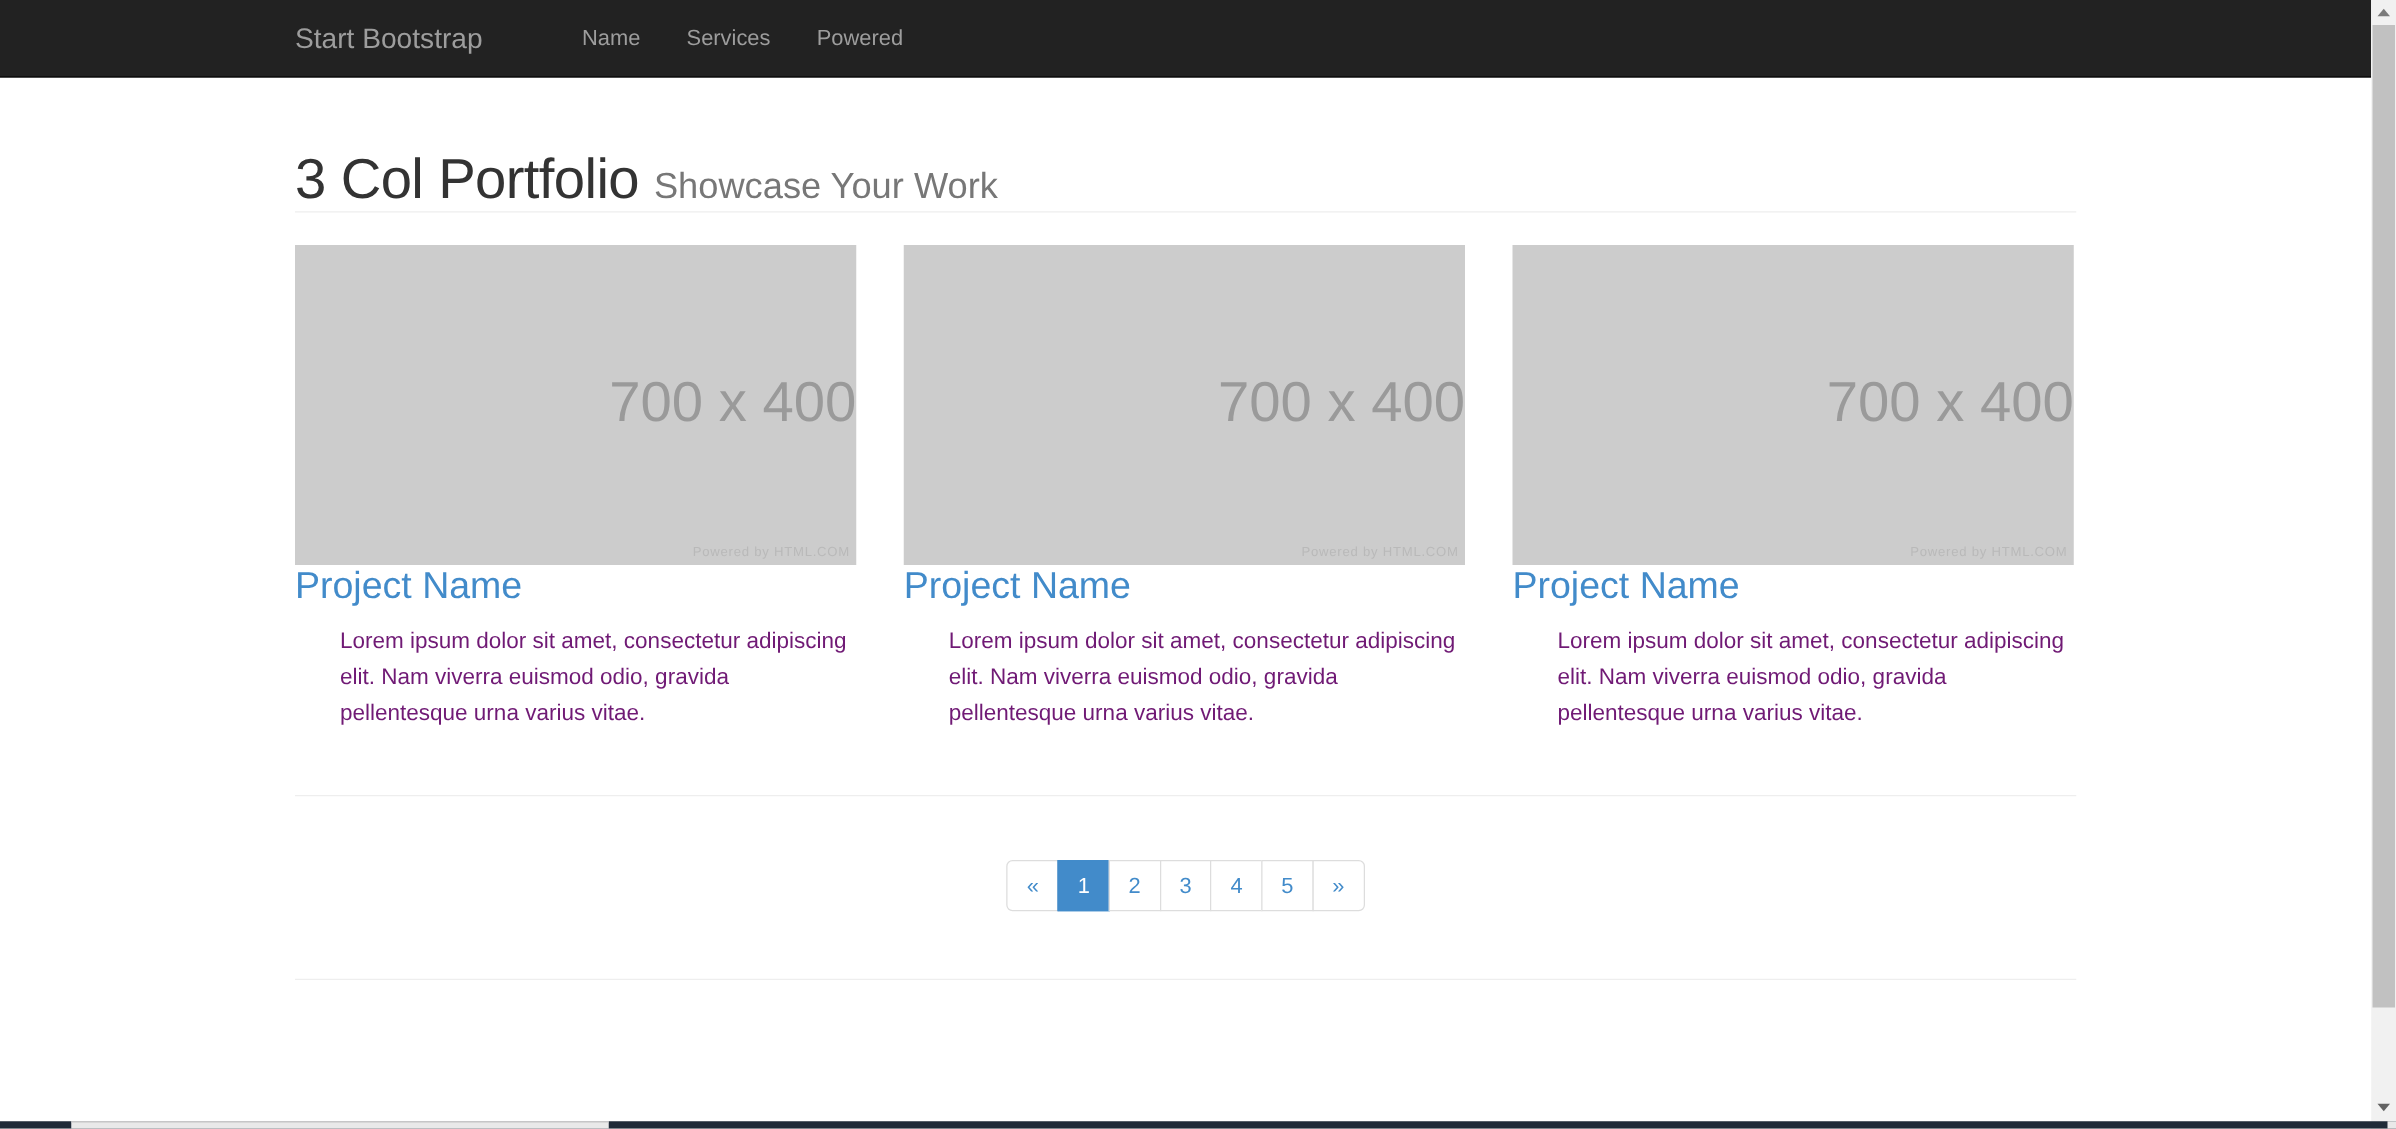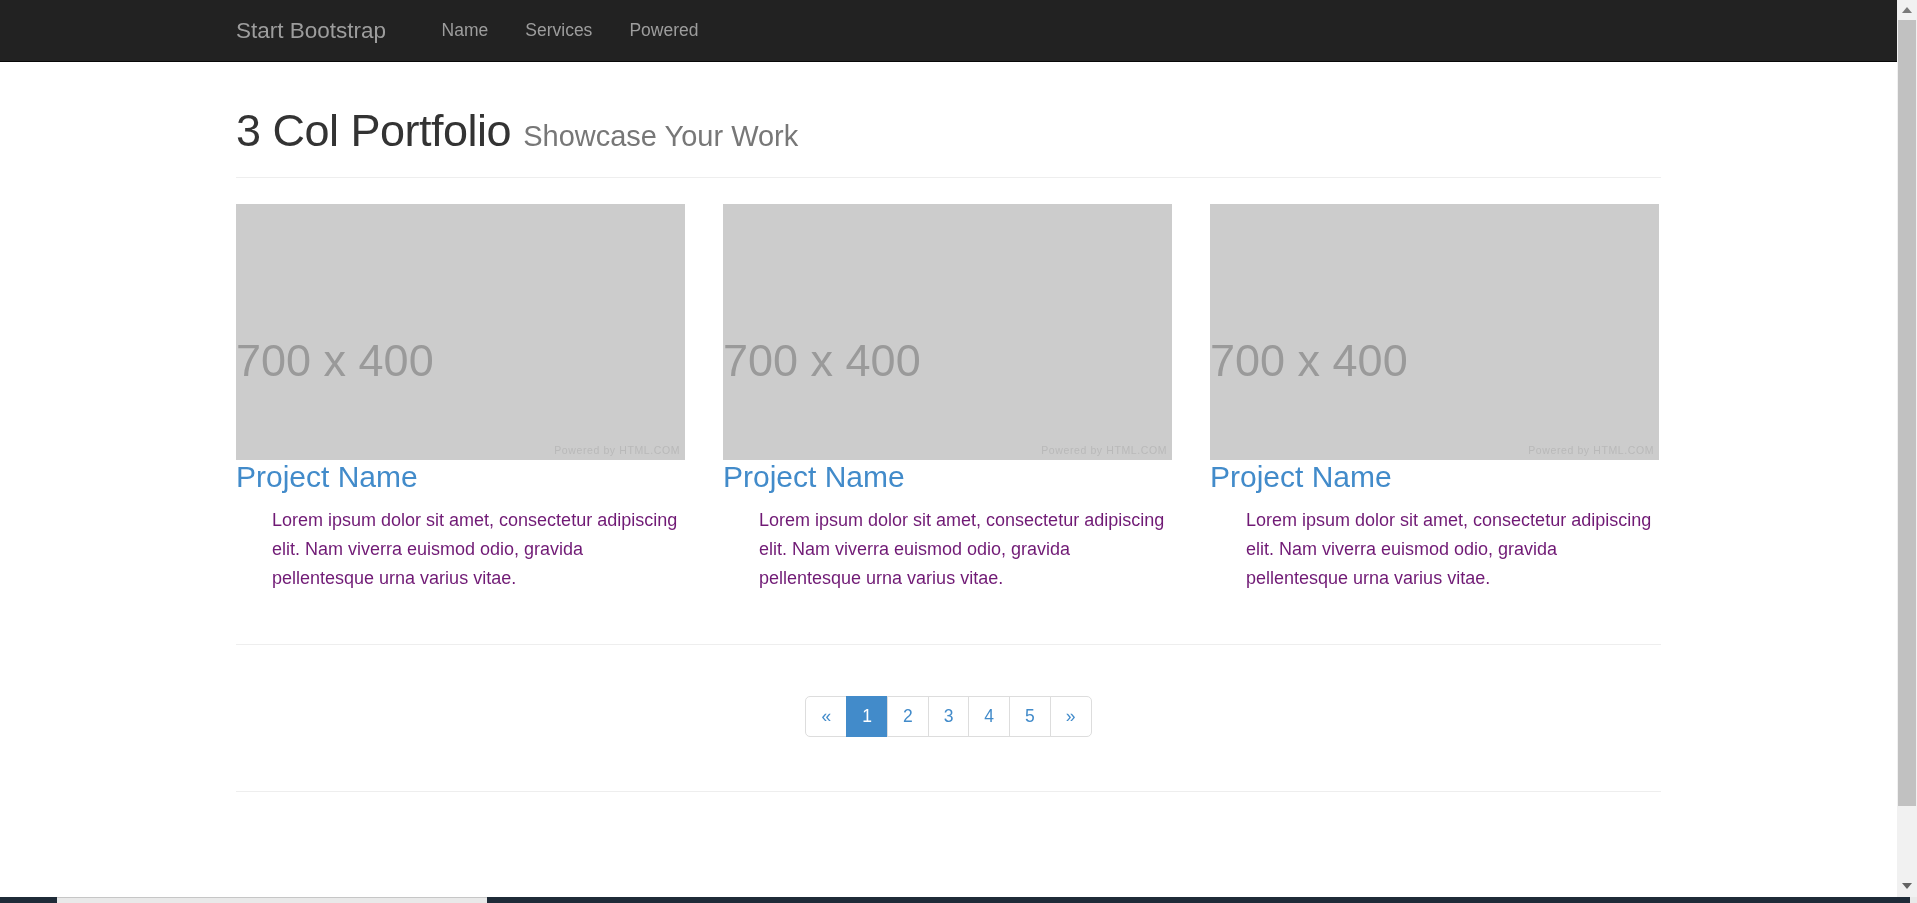--- a/index.html
+++ b/index.html
@@ -13,36 +13,36 @@
   .viewport { position: relative; width: 1917px; height: 903px; overflow: hidden; }
   .content-area { position: absolute; left: 0; top: 0; width: 1897px; height: 903px; overflow: hidden; }
 
   
   .navbar {
     width: 100%; height: 62px;
     background: #222222;
     border-bottom: 1px solid #080808;
     display: flex; align-items: center;
   }
-  .container { width: 1425px; margin: 0 auto; }
+  .container { width: 1425px; margin: 0 auto; gap: 24px; }
   .nav-inner { display: flex; align-items: center; }
   .brand {
     color: #9d9d9d; font-size: 22.5px; text-decoration: none;
     margin-right: 37px; cursor: pointer; white-space: nowrap;
   }
   .nav-links { list-style: none; display: flex; align-items: center; }
   .nav-links li a {
     display: block; color: #9d9d9d; font-size: 17.5px;
     text-decoration: none; padding: 0 18.5px; cursor: pointer;
   }
 
   
   .page-header {
-    margin-top: 46px;
-    padding-bottom: 24px;
+    margin-top: 58px;
+    padding-bottom: 4px;
     border-bottom: 1px solid #eeeeee;
   }
   .page-header h1 {
     font-size: 45px; font-weight: 500; color: #333333; line-height: 1;
     letter-spacing: -0.5px;
   }
   .page-header h1 small {
     font-size: 29px; font-weight: 400; color: #777777; letter-spacing: 0;
   }
 
@@ -50,22 +50,22 @@
   .row { display: flex; gap: 38px; margin-top: 26px; }
   .col { width: 449px; }
   .thumb {
     display: block; position: relative;
     width: 449px; height: 256px;
     background: #cccccc; cursor: pointer;
   }
   .thumb .dim {
     position: absolute; left: 0; right: 0; top: 50%;
     transform: translateY(-54%);
-    text-align: left;
-    font-size: 45px; color: #9a9a9a; margin-top: 31px;
+    text-align: right;
+    font-size: 45px; color: #9a9a9a;
   }
   .thumb .wm {
     position: absolute; right: 5px; bottom: 4px;
     font-size: 10.5px; color: #b9b9b9; letter-spacing: 0.6px;
   }
   .col h3 { font-weight: 400; line-height: 1.1; }
   .col h3 a { color: #428bca; font-size: 30px; text-decoration: none; cursor: pointer; }
   .col p {
     margin-top: 13px;
     font-size: 18px; line-height: 29px; color: #701a75; margin-left: 36px;

